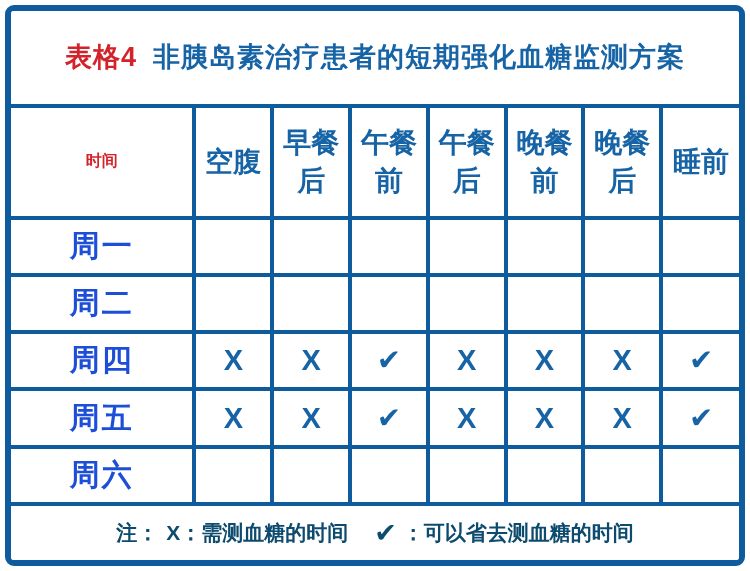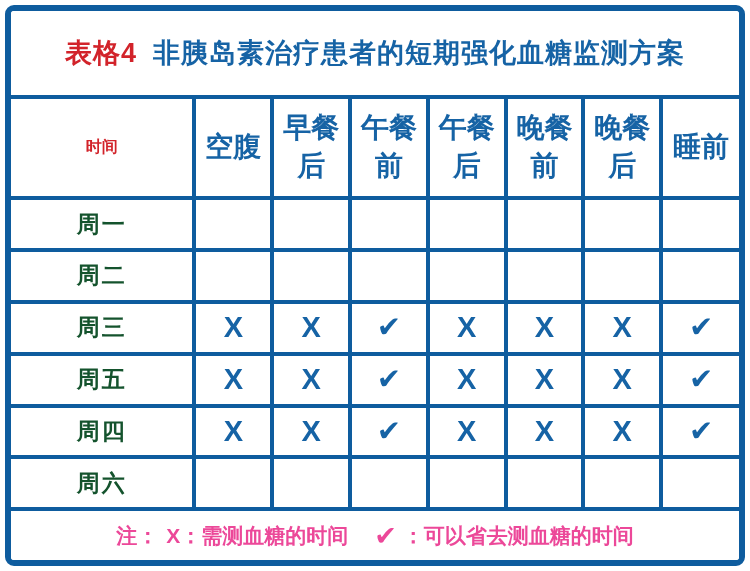--- a/index.html
+++ b/index.html
@@ -51,25 +51,25 @@
   tr.day-row-last { height: 50px; }
   tr.note-row { height: 45px; }
 
   .title-cell { font-size: 27px; letter-spacing: 1px; white-space: nowrap; }
   .title-tag { color: #d2232a; }
   .title-text { color: #1663a5; margin-left: 16px; }
 
   .col-header { color: #1663a5; font-size: 28px; }
   .corner-header { color: #d2232a; font-size: 16px; }
 
-  .row-label { color: #14532d; font-size: 23px; letter-spacing: 2px; }
+  .row-label { color: #1d4ed8; font-size: 30px; letter-spacing: 2px; }
 
   .mark { color: #1663a5; font-size: 29px; line-height: 1; }
 
-  .note-cell { font-size: 21px; color: #ec4899; }
+  .note-cell { font-size: 21px; color: #0c4a6e; }
   .note-check { font-size: 27px; margin: 0 6px 0 26px; vertical-align: -2px; }
   .note-x { margin-left: 8px; }
 </style>
 </head>
 <body>
 
 <div class="frame">
   <table class="grid">
     <colgroup>
       <col class="c-time">
@@ -115,44 +115,34 @@
       <td class="row-label">周二</td>
       <td class="mark"></td>
       <td class="mark"></td>
       <td class="mark"></td>
       <td class="mark"></td>
       <td class="mark"></td>
       <td class="mark"></td>
       <td class="mark"></td>
     </tr>
 
+
     <tr class="day-row">
-      <td class="row-label">周三</td>
+      <td class="row-label">周四</td>
       <td class="mark">X</td>
       <td class="mark">X</td>
       <td class="mark">✔</td>
       <td class="mark">X</td>
       <td class="mark">X</td>
       <td class="mark">X</td>
       <td class="mark">✔</td>
     </tr>
 
     <tr class="day-row">
       <td class="row-label">周五</td>
-      <td class="mark">X</td>
-      <td class="mark">X</td>
-      <td class="mark">✔</td>
-      <td class="mark">X</td>
-      <td class="mark">X</td>
-      <td class="mark">X</td>
-      <td class="mark">✔</td>
-    </tr>
-
-    <tr class="day-row">
-      <td class="row-label">周四</td>
       <td class="mark">X</td>
       <td class="mark">X</td>
       <td class="mark">✔</td>
       <td class="mark">X</td>
       <td class="mark">X</td>
       <td class="mark">X</td>
       <td class="mark">✔</td>
     </tr>
 
     <tr class="day-row">

